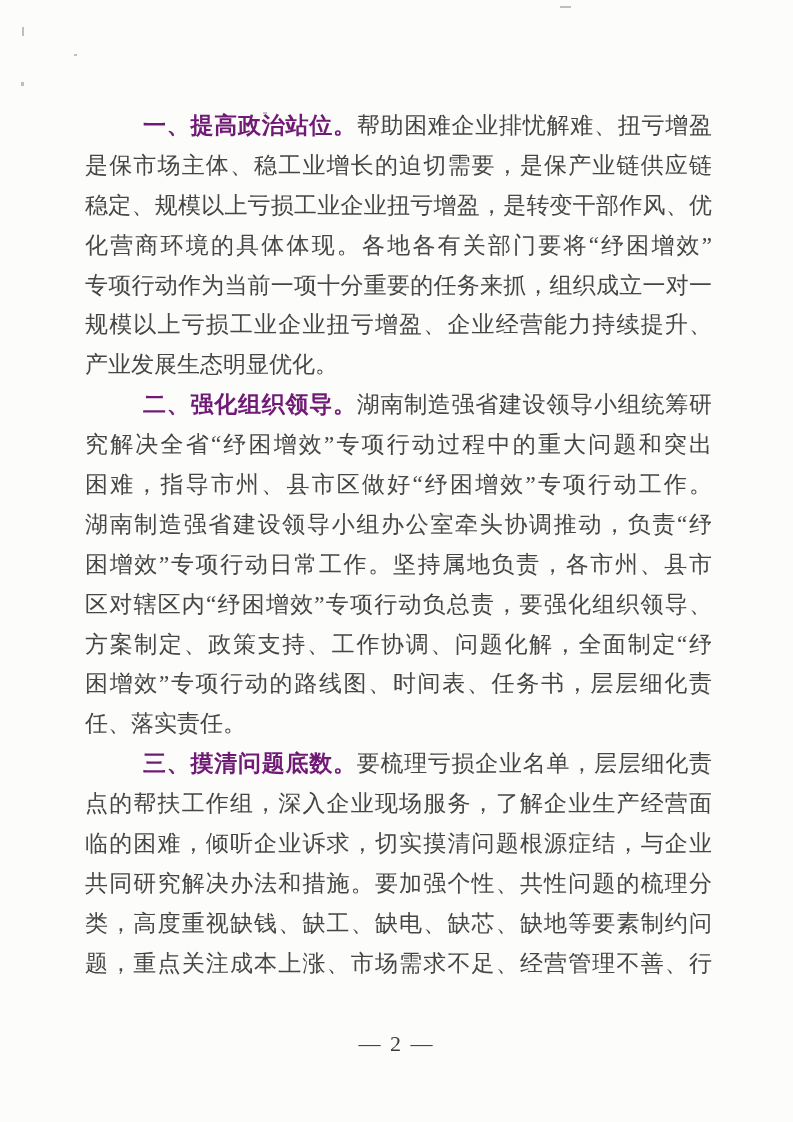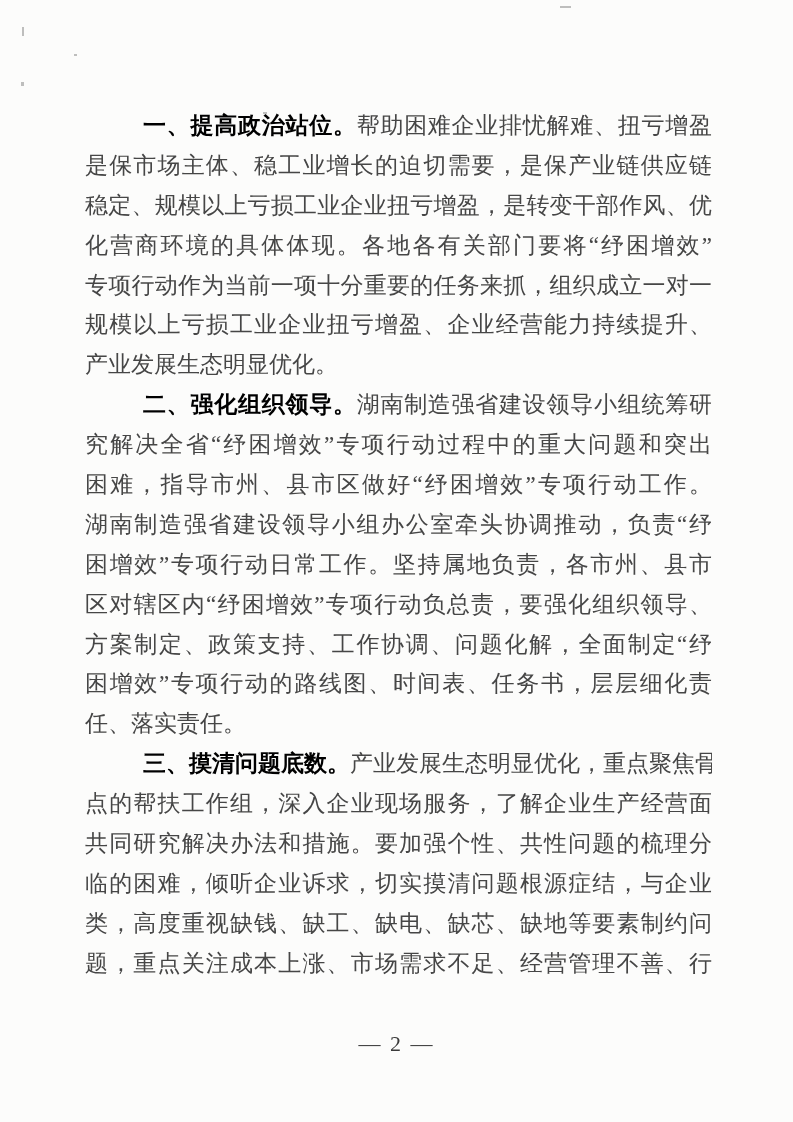--- a/index.html
+++ b/index.html
@@ -37,21 +37,21 @@
   .line.first {
     text-indent: 58px;
   }
   .line.lastline {
     text-align: right;
     text-align-last: left;
   }
   .para-heading {
     font-family: "Liberation Sans", "DejaVu Sans", sans-serif;
     font-weight: 700;
-    color: #000000;
+    color: #701a75;
   }
   .footer {
     position: absolute;
     left: 0;
     top: 1031px;
     width: 100%;
     text-align: center;
     font-size: 22px;
     color: #3a3a3a;
     letter-spacing: 2px;
@@ -91,24 +91,24 @@
       <div class="line">困难，指导市州、县市区做好“纾困增效”专项行动工作。</div>
       <div class="line">湖南制造强省建设领导小组办公室牵头协调推动，负责“纾</div>
       <div class="line">困增效”专项行动日常工作。坚持属地负责，各市州、县市</div>
       <div class="line">区对辖区内“纾困增效”专项行动负总责，要强化组织领导、</div>
       <div class="line">方案制定、政策支持、工作协调、问题化解，全面制定“纾</div>
       <div class="line">困增效”专项行动的路线图、时间表、任务书，层层细化责</div>
       <div class="line lastline">任、落实责任。</div>
     </div>
 
     <div>
-      <div class="line first"><span class="para-heading">三、摸清问题底数。</span><span>产业发展生态明显优化，重点聚焦骨</span></div>
+      <div class="line first"><span class="para-heading">三、摸清问题底数。</span><span>要梳理亏损企业名单，层层细化责</span></div>
       <div class="line">点的帮扶工作组，深入企业现场服务，了解企业生产经营面</div>
+      <div class="line">临的困难，倾听企业诉求，切实摸清问题根源症结，与企业</div>
       <div class="line">共同研究解决办法和措施。要加强个性、共性问题的梳理分</div>
-      <div class="line">临的困难，倾听企业诉求，切实摸清问题根源症结，与企业</div>
       <div class="line">类，高度重视缺钱、缺工、缺电、缺芯、缺地等要素制约问</div>
       <div class="line">题，重点关注成本上涨、市场需求不足、经营管理不善、行</div>
     </div>
 
   </div>
 
   <div class="footer">— 2 —</div>
 
 </div>
 

